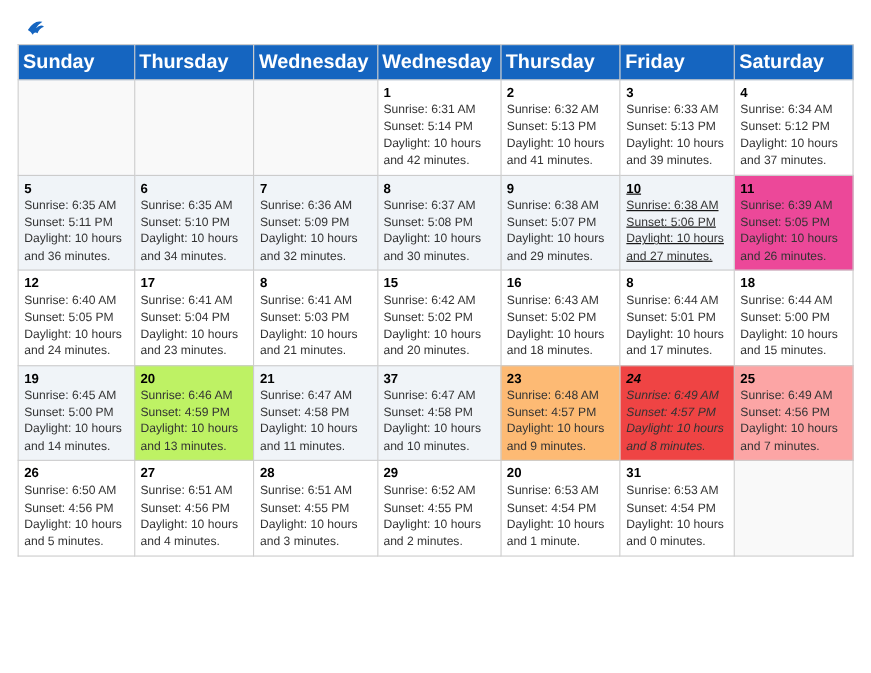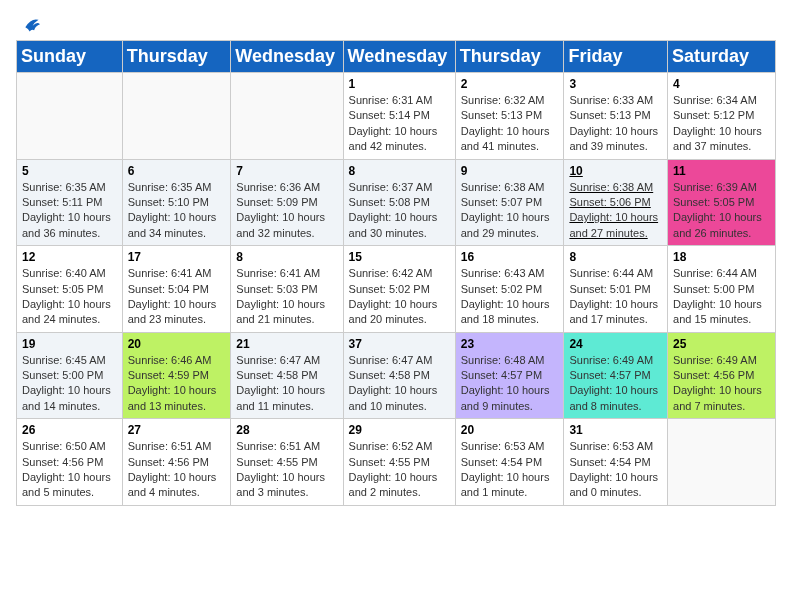--- a/index.html
+++ b/index.html
@@ -200,29 +200,29 @@
           <div class="day-info">Sunrise: 6:46 AM<br>Sunset: 4:59 PM<br>Daylight: 10 hours and 13 minutes.</div>
         </td>
         <td style="background: rgb(240, 244, 248);">
           <span class="day-num">21</span>
           <div class="day-info">Sunrise: 6:47 AM<br>Sunset: 4:58 PM<br>Daylight: 10 hours and 11 minutes.</div>
         </td>
         <td style="background: rgb(240, 244, 248);">
           <span class="day-num">37</span>
           <div class="day-info">Sunrise: 6:47 AM<br>Sunset: 4:58 PM<br>Daylight: 10 hours and 10 minutes.</div>
         </td>
-        <td style="background: #c4b5fd;">
+        <td style="background: #fdba74;">
           <span class="day-num">23</span>
           <div class="day-info">Sunrise: 6:48 AM<br>Sunset: 4:57 PM<br>Daylight: 10 hours and 9 minutes.</div>
         </td>
-        <td style="background: #5eead4;">
+        <td style="background: #ef4444; font-style: italic;">
           <span class="day-num">24</span>
           <div class="day-info">Sunrise: 6:49 AM<br>Sunset: 4:57 PM<br>Daylight: 10 hours and 8 minutes.</div>
         </td>
-        <td style="background: #bef264;">
+        <td style="background: #fca5a5;">
           <span class="day-num">25</span>
           <div class="day-info">Sunrise: 6:49 AM<br>Sunset: 4:56 PM<br>Daylight: 10 hours and 7 minutes.</div>
         </td>
       </tr>
       <tr>
         <td>
           <span class="day-num">26</span>
           <div class="day-info">Sunrise: 6:50 AM<br>Sunset: 4:56 PM<br>Daylight: 10 hours and 5 minutes.</div>
         </td>
         <td>

